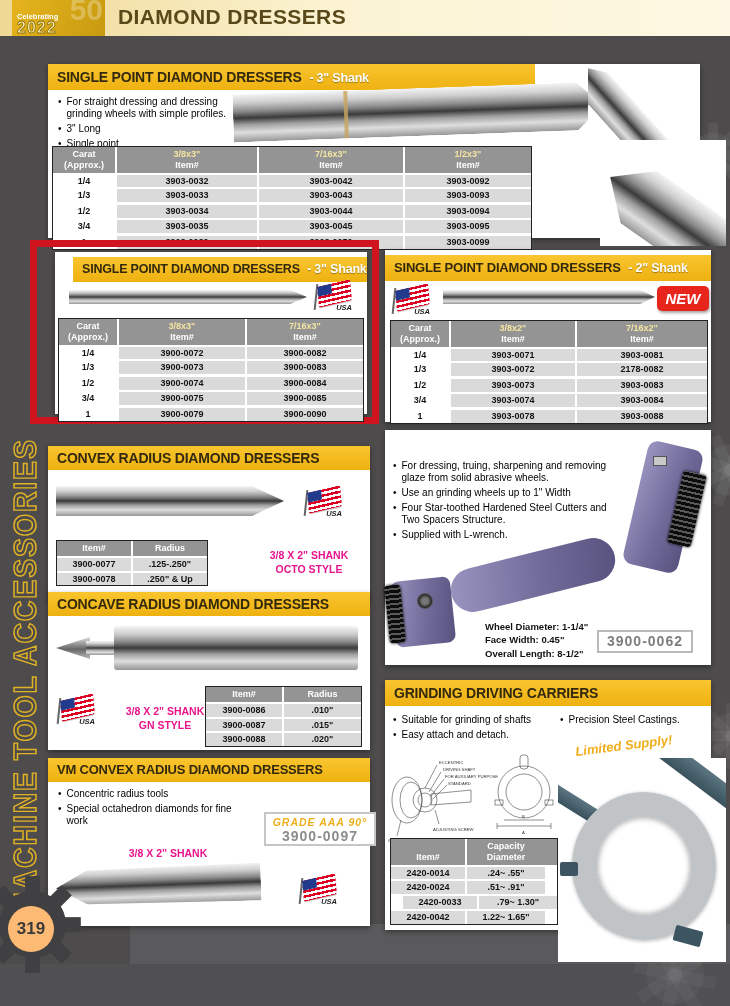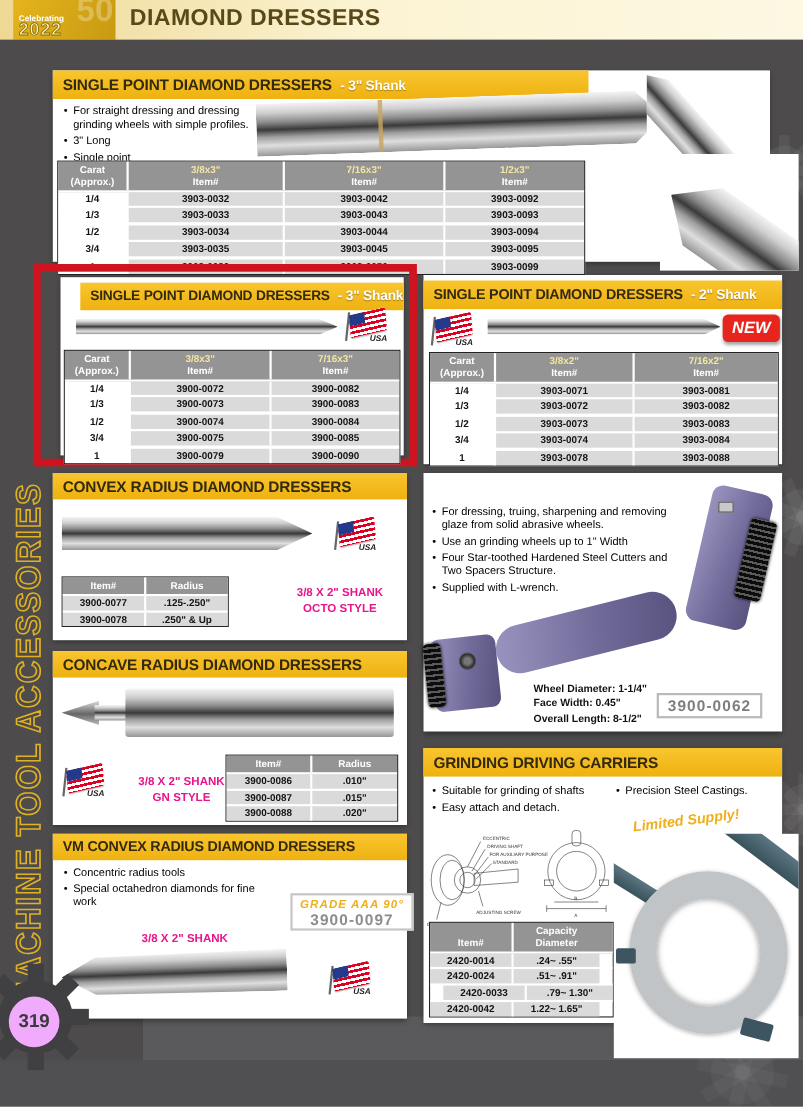--- a/index.html
+++ b/index.html
@@ -65,21 +65,21 @@
 .chandle{position:absolute;background:linear-gradient(#5b7682,#39525c);border-radius:4px}
 .cnut,.cbolt{position:absolute;background:#3c5560;border-radius:2px}
 
 .flag{position:absolute;width:40px;height:30px}
 .fwave{position:absolute;left:5px;top:1px;width:33px;height:21px;background:repeating-linear-gradient(to bottom,#d02 0 2.5px,#fff 2.5px 5px);transform:skewY(-8deg) rotate(-5deg);border-radius:2px;box-shadow:0 1px 1px rgba(0,0,0,.25)}
 .fwave::after{content:"";position:absolute;left:0;top:0;width:14px;height:10px;background:#223a8c}
 .fpole{position:absolute;left:2px;top:2px;width:2px;height:26px;background:#666;transform:rotate(6deg)}
 .flabel{position:absolute;right:1px;bottom:0;font-size:7.5px;font-weight:800;font-style:italic;color:#222}
 
 .sideword{position:absolute;left:8px;top:916px;transform-origin:0 0;transform:rotate(-90deg) scale(.92,1);font-size:31px;font-weight:700;letter-spacing:2px;color:rgba(77,75,76,.15);-webkit-text-stroke:1.5px var(--sidebar-yellow,#dfb125);white-space:nowrap}
-.pnum{position:absolute;left:8px;top:906px;width:46px;height:46px;border-radius:50%;background:#f0abfc;color:#3a3a3a;font-weight:800;font-size:17px;display:flex;align-items:center;justify-content:center;z-index:6}
+.pnum{position:absolute;left:8px;top:906px;width:46px;height:46px;border-radius:50%;background:#fdba74;color:#3a3a3a;font-weight:800;font-size:17px;display:flex;align-items:center;justify-content:center;z-index:6}
 .gear{position:absolute}
 
 .diag{position:absolute}
 .diag text{font-size:4.2px;fill:#333;font-family:"Liberation Sans",sans-serif}
 .diag .ln{stroke:#444;stroke-width:.6;fill:none}
 </style>
 </head>
 <body>
 
 <svg width="0" height="0" style="position:absolute" aria-hidden="true">
@@ -284,41 +284,41 @@
         </div>
     </div>
   <div class="trow">
         <div class="tcell wf" style="width: 60px;">1/4</div>
         <div class="tcell" style="width: 126px;">3903-0071</div>
         <div class="tcell" style="width: 130px;">3903-0081</div>
       </div>
       <div class="trow">
         <div class="tcell wf" style="width: 60px;">1/3</div>
         <div class="tcell" style="width: 126px;">3903-0072</div>
-        <div class="tcell" style="width: 130px;">3903-0082</div>
+        <div class="tcell" style="width: 130px;">2178-0082</div>
       </div>
       <div class="trow">
         <div class="tcell wf" style="width: 60px;">1/2</div>
         <div class="tcell" style="width: 126px;">3903-0073</div>
         <div class="tcell" style="width: 130px;">3903-0083</div>
       </div>
       <div class="trow">
         <div class="tcell wf" style="width: 60px;">3/4</div>
         <div class="tcell" style="width: 126px;">3903-0074</div>
         <div class="tcell" style="width: 130px;">3903-0084</div>
       </div>
       <div class="trow">
         <div class="tcell wf" style="width: 60px;">1</div>
         <div class="tcell" style="width: 126px;">3903-0078</div>
         <div class="tcell" style="width: 130px;">3903-0088</div>
       </div>
     </div>
 </div>
 
-<div class="panel" style="left:48px;top:430px;width:322px;height:152px">
+<div class="panel" style="left:48px;top:446px;width:322px;height:152px">
   <div class="bar" style="left:0;top:0;right:0;height:24px;line-height:24px">
     <span>CONVEX RADIUS DIAMOND DRESSERS</span>
   </div>
   <div class="rod tipRs" style="left:8px;top:40px;width:228px;height:30px"></div>
   <div class="flag" style="left:255px;top:42px">
     <div class="fpole"></div>
       <div class="fwave"></div>
     <span class="flabel">USA</span>
   </div>
   <div class="ptable" style="left:8px;top:94px">

